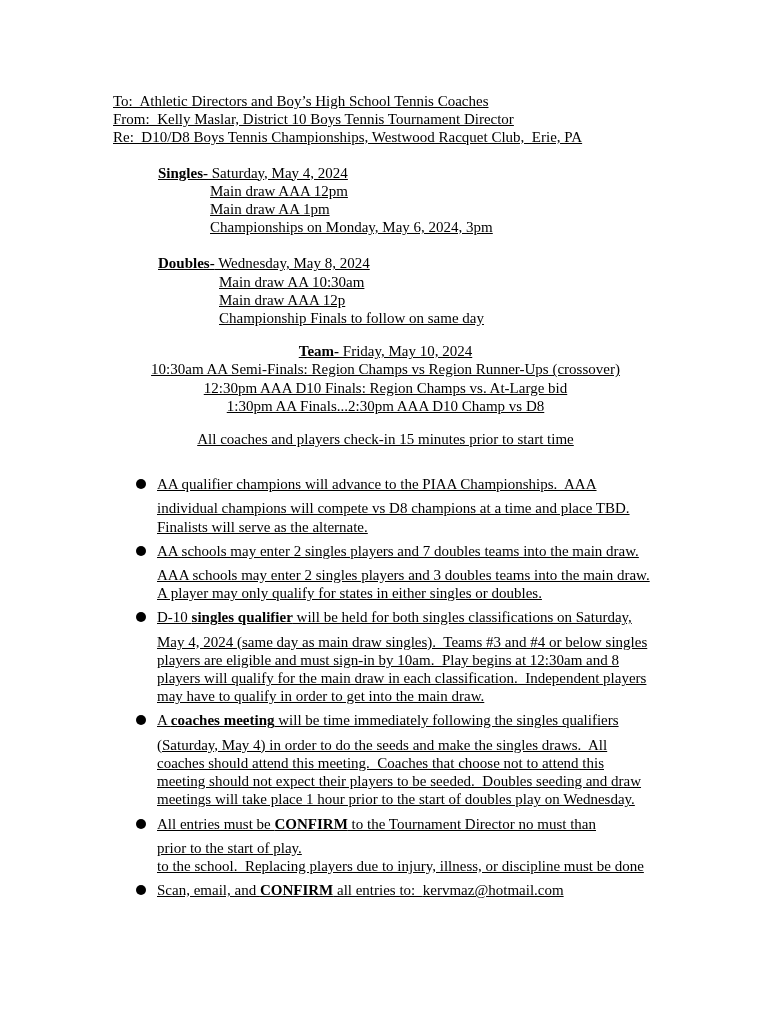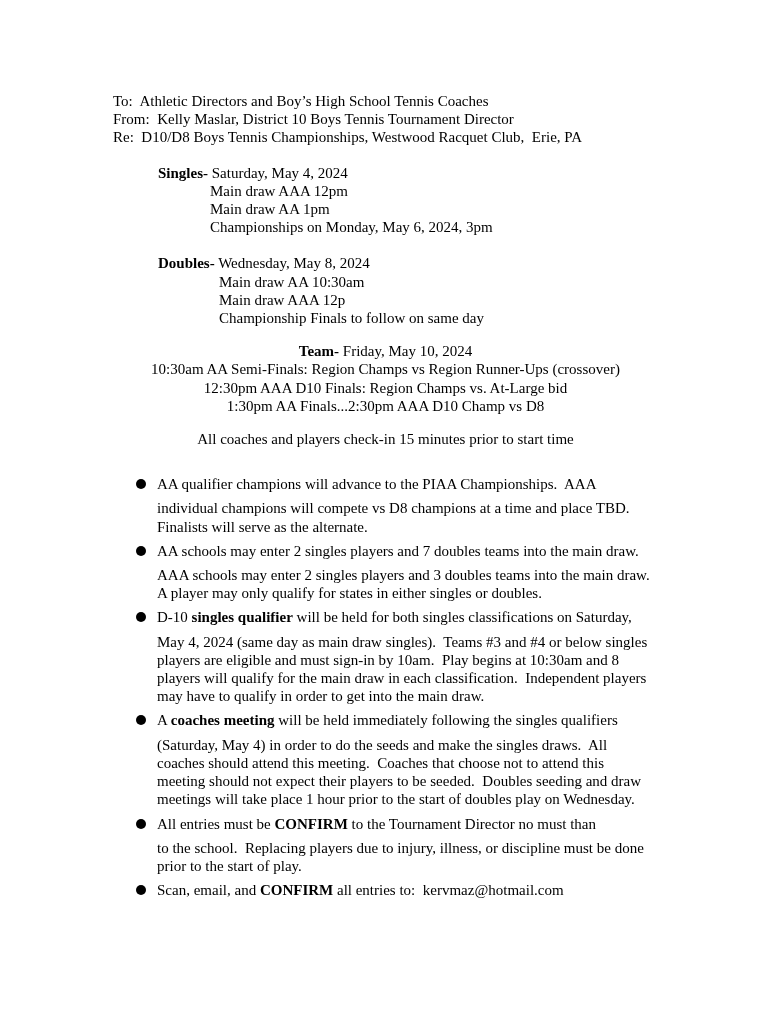--- a/index.html
+++ b/index.html
@@ -1,21 +1,21 @@
 <!DOCTYPE html>
 <html><head>
 <meta charset="utf-8">
 <style>
   html,body{margin:0;padding:0;}
   body{width:770px;height:1024px;background:#ffffff;}
   .page{position:relative;width:770px;height:1024px;background:#ffffff;color:#000000;
         font-family:"Liberation Serif","DejaVu Serif",serif;font-size:15px;line-height:18.2px;
         overflow:hidden;}
   .doc{position:absolute;left:113px;top:0;width:545px;padding-top:92px;}
-  .hline,.sline,.cline,.bline{white-space:pre;}
+  .hline,.sline,.cline,.bline{white-space:pre;text-decoration:underline;}
   .b{font-weight:bold;}
   .label-line{padding-left:45px;}
   .ind-singles{padding-left:97px;}
   .ind-doubles{padding-left:106px;}
   .section.singles{margin-top:17px;}
   .section.doubles{margin-top:18px;}
   .section.team{margin-top:15px;text-align:center;}
   .checkin{margin-top:15px;text-align:center;}
   .bullets{margin-top:27px;}
   .bullet{position:relative;padding-left:44px;margin-bottom:6px;}
@@ -68,37 +68,37 @@
         <div class="bullet">
           <span class="dot"></span>
           <div class="bline first"><span>AA schools may enter 2 singles players and 7 doubles teams into the main draw.</span></div>
           <div class="bline"><span>AAA schools may enter 2 singles players and 3 doubles teams into the main draw.</span></div>
           <div class="bline"><span>A player may only qualify for states in either singles or doubles.</span></div>
         </div>
         <div class="bullet">
           <span class="dot"></span>
           <div class="bline first"><span>D-10 </span><span class="b">singles qualifier</span><span> will be held for both singles classifications on Saturday,</span></div>
           <div class="bline"><span>May 4, 2024 (same day as main draw singles).  Teams #3 and #4 or below singles</span></div>
-          <div class="bline"><span>players are eligible and must sign-in by 10am.  Play begins at 10:30am and 8</span></div>
+          <div class="bline"><span>players are eligible and must sign-in by 10am.  Play begins at 12:30am and 8</span></div>
           <div class="bline"><span>players will qualify for the main draw in each classification.  Independent players</span></div>
           <div class="bline"><span>may have to qualify in order to get into the main draw.</span></div>
         </div>
         <div class="bullet">
           <span class="dot"></span>
-          <div class="bline first"><span>A </span><span class="b">coaches meeting</span><span> will be held immediately following the singles qualifiers</span></div>
+          <div class="bline first"><span>A </span><span class="b">coaches meeting</span><span> will be time immediately following the singles qualifiers</span></div>
           <div class="bline"><span>(Saturday, May 4) in order to do the seeds and make the singles draws.  All</span></div>
           <div class="bline"><span>coaches should attend this meeting.  Coaches that choose not to attend this</span></div>
           <div class="bline"><span>meeting should not expect their players to be seeded.  Doubles seeding and draw</span></div>
           <div class="bline"><span>meetings will take place 1 hour prior to the start of doubles play on Wednesday.</span></div>
         </div>
         <div class="bullet">
           <span class="dot"></span>
           <div class="bline first"><span>All entries must be </span><span class="b">CONFIRM</span><span> to the Tournament Director no must than</span></div>
+          <div class="bline"><span>prior to the start of play.</span></div>
           <div class="bline"><span>to the school.  Replacing players due to injury, illness, or discipline must be done</span></div>
-          <div class="bline"><span>prior to the start of play.</span></div>
         </div>
         <div class="bullet">
           <span class="dot"></span>
           <div class="bline first"><span>Scan, email, and </span><span class="b">CONFIRM</span><span> all entries to:  </span><span>kervmaz@hotmail.com</span></div>
         </div>
       </div>
 
   </div>
 </div>
 

